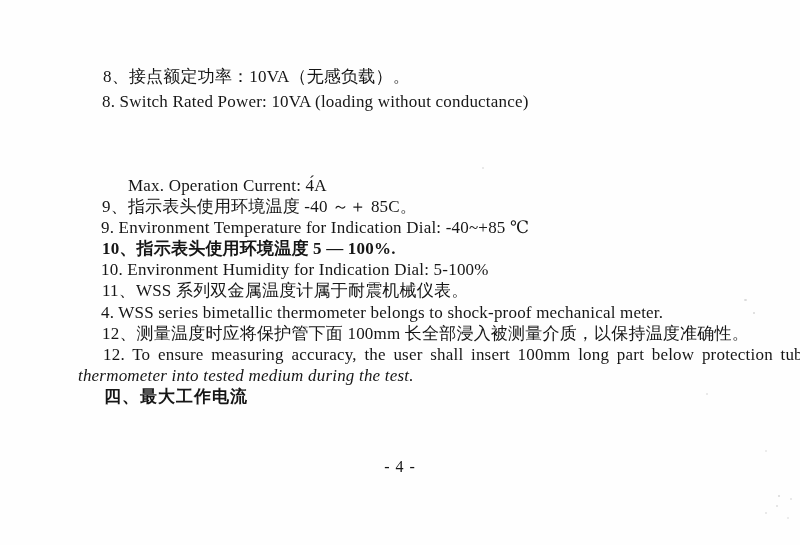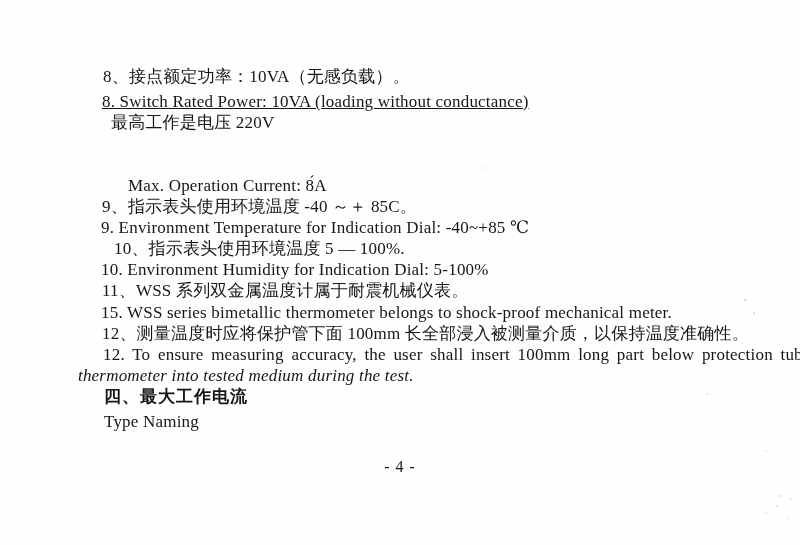--- a/index.html
+++ b/index.html
@@ -18,28 +18,28 @@
   }
   .line {
     position: absolute;
     font-size: 17px;
     line-height: 21px;
     white-space: pre;
     letter-spacing: 0.2px;
   }
   
   .l0  { top: 66px;  left: 103px; }
-  .l1  { top: 91px;  left: 102px; text-decoration: underline; }
+  .l1  { top: 91px;  left: 102px; }
   .l2  { top: 112px; left: 111px; }
   .l3  { top: 133px; left: 112px; }
   .l4  { top: 154px; left: 126px; }
   .l5  { top: 175px; left: 128px; }
   .l6  { top: 196px; left: 102px; font-family: Liberation Serif, serif; }
   .l7  { top: 217px; left: 101px; }
-  .l8  { top: 238px; left: 114px; }
+  .l8  { top: 238px; left: 102px; font-weight: bold; }
   .l9  { top: 259px; left: 101px; text-align: center; }
   .l10 { top: 280px; left: 102px; }
   .l11 { top: 302px; left: 101px; }
   .l12 { top: 323px; left: 102px; }
   .l13 { top: 344px; left: 103px; word-spacing: 3.2px; }
   .l14 { top: 365px; left: 78px; font-style: italic;  }
   .l15 { top: 386px; left: 104px; font-weight: bold; letter-spacing: 1px; }
   .l16 { top: 411px; left: 104px; }
   .page-number {
     position: absolute;
@@ -70,33 +70,31 @@
   .sp9 { top: 512px; left: 765px; opacity: 0.4; }
   .sp10 { top: 517px; left: 787px; opacity: 0.35; }
 </style>
 </head>
 <body>
 
 <div class="page">
 
   <div class="line l0">8、接点额定功率：10VA（无感负载）。</div>
   <div class="line l1">8. Switch Rated Power: 10VA (loading without conductance)</div>
-  <div class="line l2">最高工作是电压 220V</div>
-  <div class="line l5">Max. Operation Current: 8́A</div>
+  <div class="line l5">Max. Operation Current: 4́A</div>
   <div class="line l6">9、指示表头使用环境温度 -40 ～＋ 85C。</div>
   <div class="line l7">9. Environment Temperature for Indication Dial: -40~+85 ℃</div>
   <div class="line l8">10、指示表头使用环境温度 5 — 100%.</div>
   <div class="line l9">10. Environment Humidity for Indication Dial: 5-100%</div>
   <div class="line l10">11、WSS 系列双金属温度计属于耐震机械仪表。</div>
-  <div class="line l11">15. WSS series bimetallic thermometer belongs to shock-proof mechanical meter.</div>
+  <div class="line l11">4. WSS series bimetallic thermometer belongs to shock-proof mechanical meter.</div>
   <div class="line l12">12、测量温度时应将保护管下面 100mm 长全部浸入被测量介质，以保持温度准确性。</div>
   <div class="line l13">12. To ensure measuring accuracy, the user shall insert 100mm long part below protection tube of</div>
   <div class="line l14">thermometer into tested medium during the test.</div>
   <div class="line l15">四、最大工作电流</div>
-  <div class="line l16">Type Naming</div>
 
   <div class="page-number">- 4 -</div>
 
   <div class="speck sp1"></div>
   <div class="speck sp2"></div>
   <div class="speck sp3"></div>
   <div class="speck sp4"></div>
   <div class="speck sp5"></div>
   <div class="speck sp6"></div>
   <div class="speck sp7"></div>

